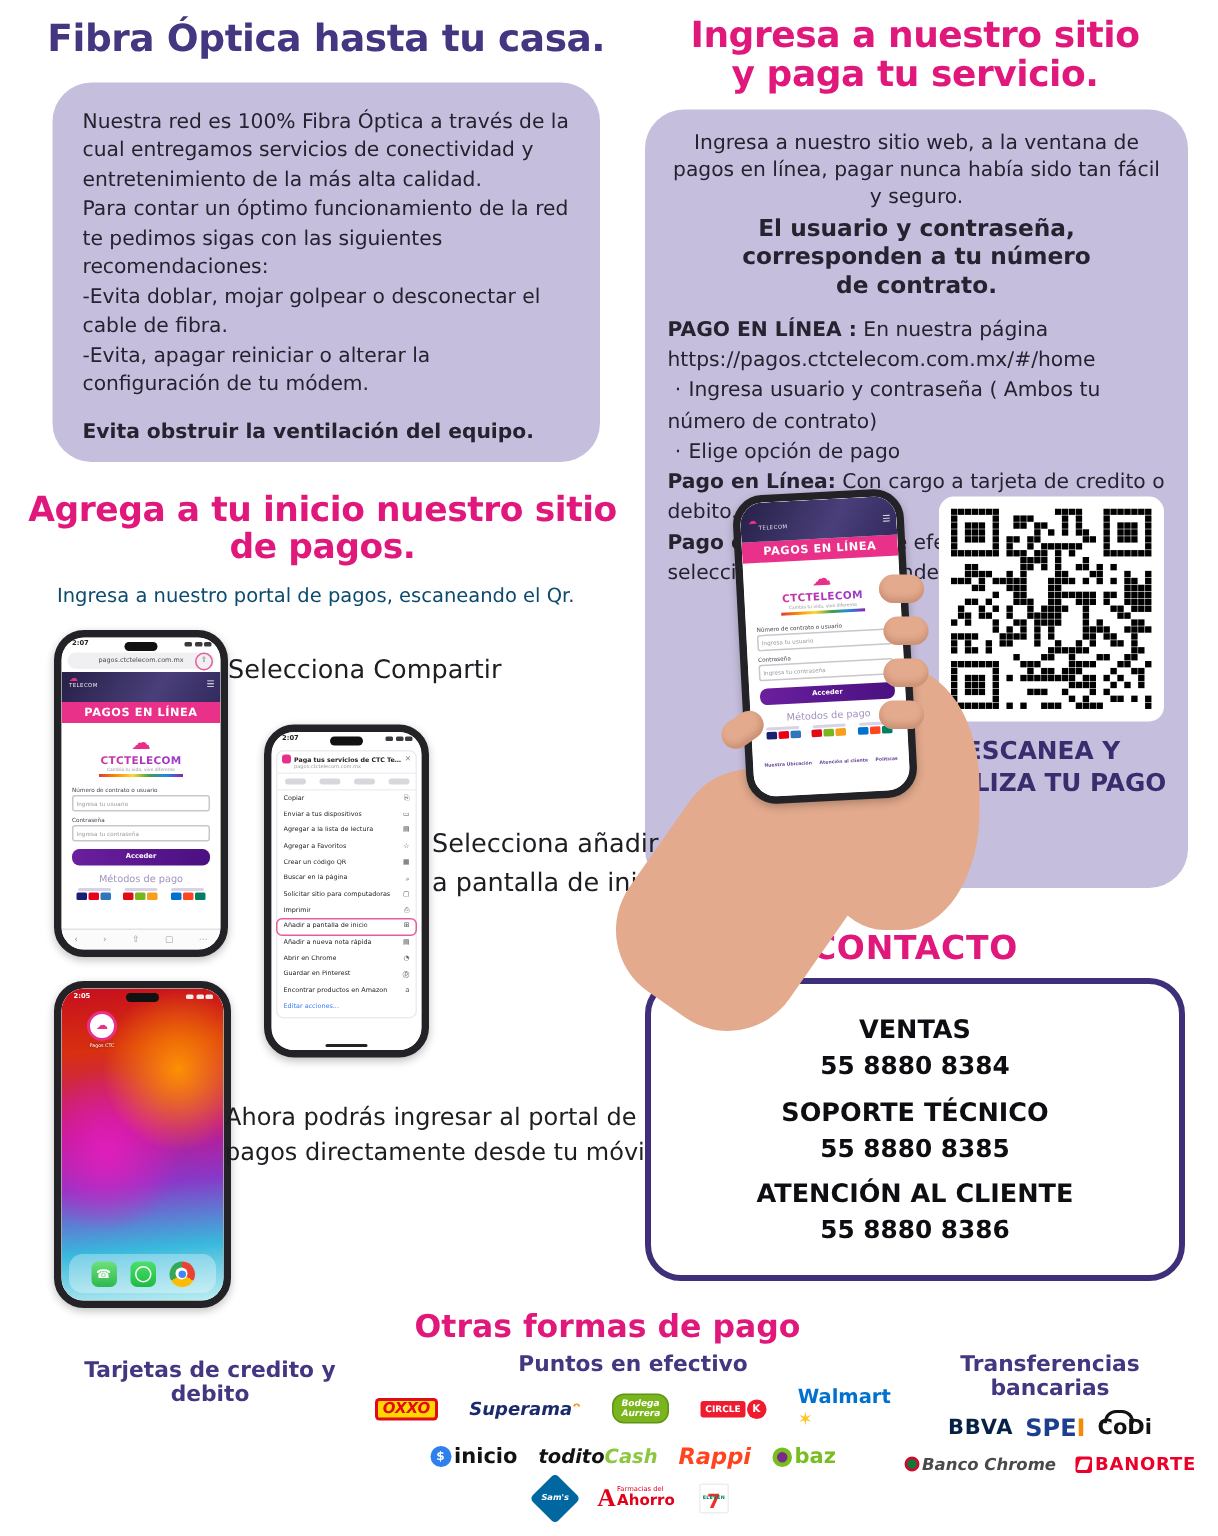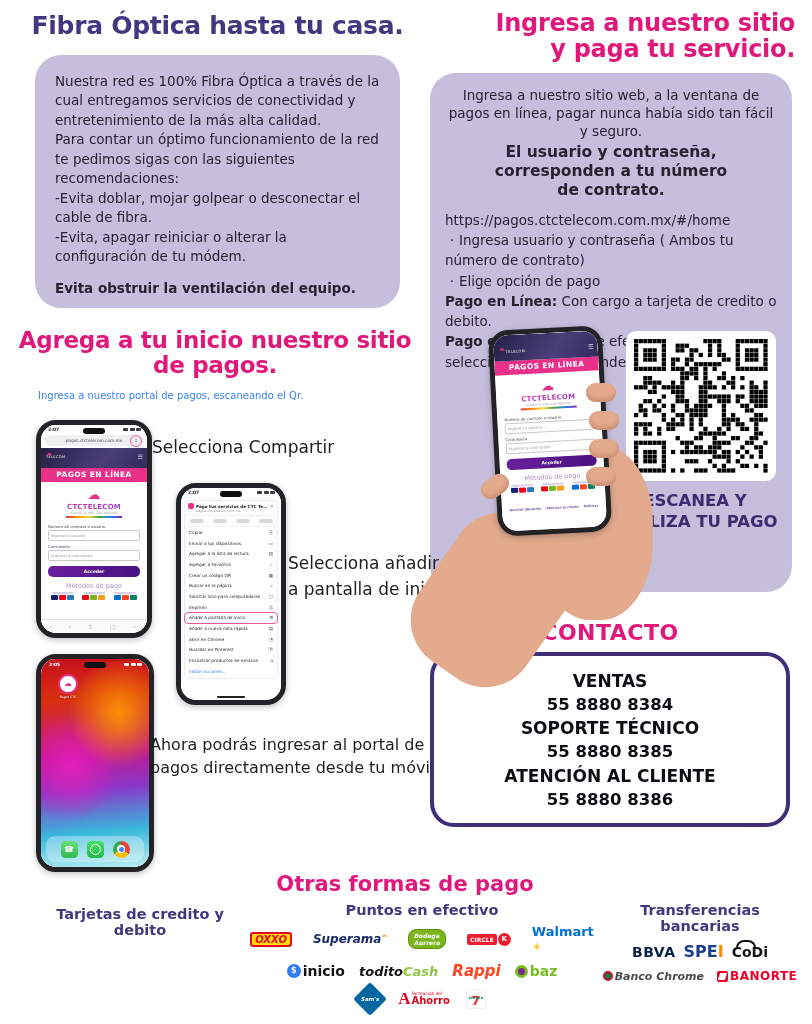--- a/index.html
+++ b/index.html
@@ -123,21 +123,21 @@
   .d-phone{background:linear-gradient(#6de07a,#2fb84f);color:#fff;font-size:8px;}
   .d-wa{background:linear-gradient(#4ae06a,#1fba45);}
   .d-wa b{display:block;width:9px;height:9px;border:1.5px solid #fff;border-radius:50%;}
   .d-ch{border-radius:50%;background:conic-gradient(#ea4335 0 120deg,#fbbc05 120deg 240deg,#34a853 240deg 360deg);}
   .d-ch b{display:block;width:8px;height:8px;border-radius:50%;background:#fff;position:relative;}
   .d-ch b i{position:absolute;inset:1.5px;border-radius:50%;background:#4285f4;}
 
   
   .step{font-size:17px;color:#1d1d22;}
   .result{font-size:16px;line-height:1.45;color:#1d1d22;white-space:pre-line;}
-  .sub{font-size:10px;color:#3b82f6;}
+  .sub{font-size:13px;color:#0c4a6e;}
 
   
   .grp-head{font-weight:bold;font-size:14.5px;color:#443680;text-align:center;}
   .lrow{display:flex;align-items:center;justify-content:center;gap:12px;}
   .visa{font-style:italic;font-weight:bold;font-size:20px;color:#1a1f71;letter-spacing:-1px;}
   .amex{width:42px;height:24px;background:#2e77bc;border-radius:2px;color:#fff;font-weight:bold;font-size:5.5px;
         display:flex;flex-direction:column;align-items:center;justify-content:center;line-height:1.2;letter-spacing:.3px;}
   .mc{position:relative;width:46px;height:28px;}
   .mc i{position:absolute;top:1px;width:26px;height:26px;border-radius:50%;}
   .mc .r{left:0;background:#e2001a;}
@@ -193,29 +193,30 @@
   <div class="abs h1 purple ctr" style="left:10px;top:12px;width:415px;">Fibra Óptica hasta tu casa.</div>
 
   <div class="abs lavbox" style="left:35px;top:55px;width:365px;height:253px;padding:17px 20px;box-sizing:border-box;">
     <div class="fibra-body">Nuestra red es 100% Fibra Óptica a través de la cual entregamos servicios de conectividad y entretenimiento de la más alta calidad.
 Para contar un óptimo funcionamiento de la red te pedimos sigas con las siguientes recomendaciones:
 -Evita doblar, mojar golpear o desconectar el cable de fibra.
 -Evita, apagar reiniciar o alterar la configuración de tu módem.</div>
     <div class="fibra-bold">Evita obstruir la ventilación del equipo.</div>
   </div>
 
-  <div class="abs h1 pink ctr" style="left:425px;top:10px;width:370px;font-size:24px;white-space:pre-line;text-align:right;">Ingresa a nuestro sitio
+  <div class="abs h1 pink ctr" style="left:425px;top:10px;width:370px;font-size:24px;white-space:pre-line;">Ingresa a nuestro sitio
 y paga tu servicio.</div>
 
   <div class="abs lavbox" style="left:430px;top:73px;width:362px;height:519px;box-sizing:border-box;padding:13px 15px 0;">
     <div class="sitio-intro">Ingresa a nuestro sitio web, a la ventana de pagos en línea, pagar nunca había sido tan fácil y seguro.</div>
     <div class="sitio-bold">El usuario y contraseña,
 corresponden a tu número
 de contrato.</div>
     <div class="sitio-list">
+      <div><b>PAGO EN LÍNEA :</b> <span>En nuestra página</span></div>
       <div>https://pagos.ctctelecom.com.mx/#/home</div>
       <div><span class="blt">·</span><span>Ingresa usuario y contraseña ( Ambos tu número de contrato)</span></div>
       <div><span class="blt">·</span><span>Elige opción de pago</span></div>
       <div><b>Pago en Línea:</b> <span>Con cargo a tarjeta de credito o debito.</span></div>
       <div><b>Pago en Tienda:</b> <span>Elige efectivo en tiendas y selecciona la tienda donde deseas pagar</span></div>
     </div>
 
     <div class="abs" style="left:18px;top:252px;width:330px;height:264px;">
       <div class="arm skin" style="left:-20px;top:190px;width:130px;height:170px;transform:rotate(35deg);"></div>
       <div class="palm skin" style="left:90px;top:120px;width:115px;height:175px;"></div>
@@ -863,21 +864,21 @@
             </b>
           </span>
       </div>
     </div>
   </div>
 
   <div class="abs result" style="left:150px;top:733px;">Ahora podrás ingresar al portal de
 pagos directamente desde tu móvil.</div>
 
   <div class="abs h2 pink ctr" style="left:430px;top:620px;width:360px;font-size:22px;letter-spacing:.5px;">CONTACTO</div>
-  <div class="abs contact-box" style="left:430px;top:652px;width:360px;height:175px;box-sizing:border-box;">
+  <div class="abs contact-box" style="left:430px;top:652px;width:360px;height:202px;box-sizing:border-box;">
     <div class="c-entry">
       <div class="c-name">VENTAS</div>
       <div class="c-phone">55 8880 8384</div>
     </div>
     <div class="c-entry">
       <div class="c-name">SOPORTE TÉCNICO</div>
       <div class="c-phone">55 8880 8385</div>
     </div>
     <div class="c-entry">
       <div class="c-name">ATENCIÓN AL CLIENTE</div>

